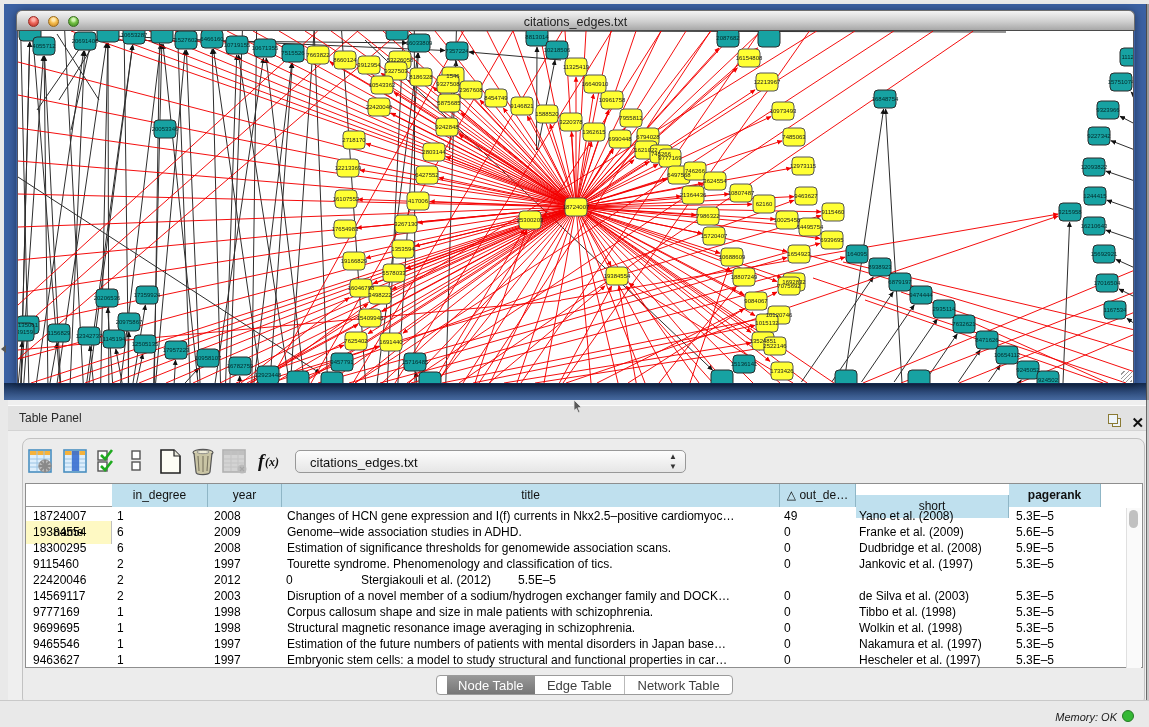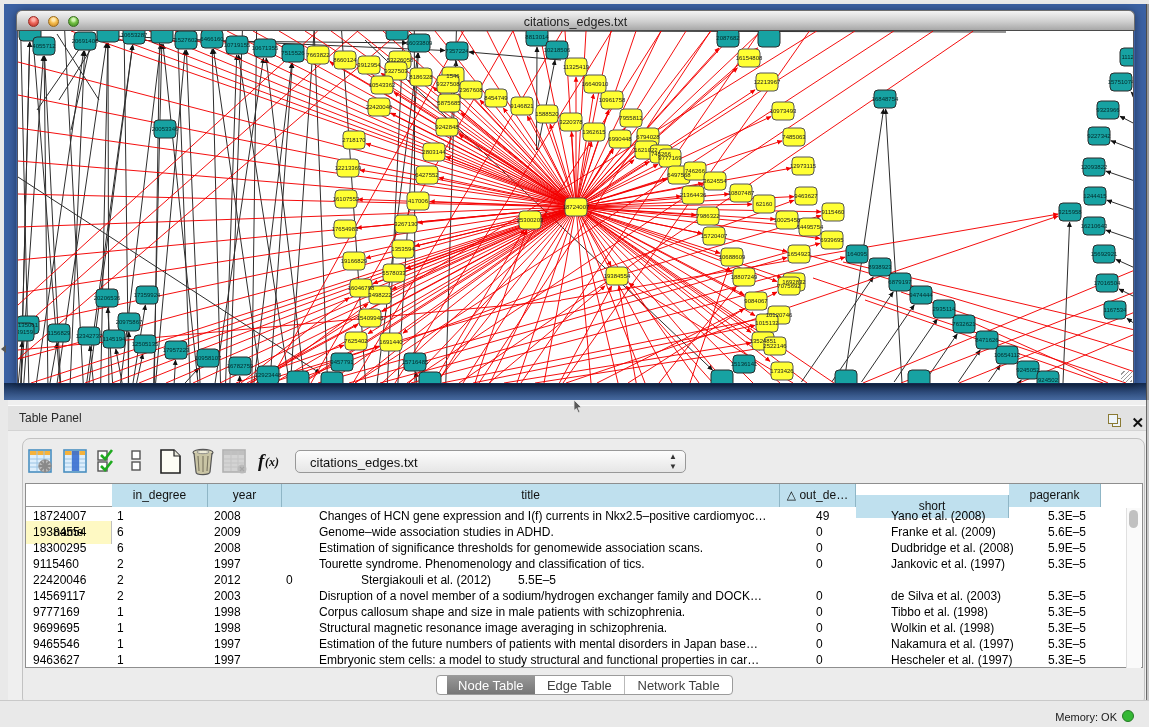--- a/index.html
+++ b/index.html
@@ -35,36 +35,36 @@
 #toolbox { position:absolute; left:14px; top:38px; width:1123px; height:268px; background:#ececec; border:1px solid #c2c2c2; border-radius:8px; }
 #combo { position:absolute; left:287px; top:50px; width:391px; height:23px; border:1px solid #989898; border-radius:5px;
    background:linear-gradient(#fcfcfc,#e6e6e6); }
 #combo .tx { position:absolute; left:14px; top:4px; font-size:13px; color:#111; }
 #combo .ar { position:absolute; right:8px; top:1px; font-size:8px; color:#333; line-height:10px; }
 #tablewrap { position:absolute; left:17px; top:83px; width:1118px; height:185px; background:#fff; border:1px solid #8e8e8e; }
 #thead { position:absolute; left:0; top:0; height:23px; width:1075px; display:flex; font-size:12px; color:#111; border-bottom:1px solid #9a9a9a; }
 #thead div { background:#bfe0ee; border-right:1px solid #8fb6c6; text-align:center; line-height:23px; height:23px; }
 #thead .h0 { width:86px; background:#fef9c3; border-right:1px solid #bfbfbf;margin-top:37px; }
 #thead .h1 { width:96px; } #thead .h2 { width:74px; } #thead .h3 { width:498px; }
-#thead .h4 { width:76px; } #thead .h5 { width:153px;margin-top:11px; } #thead .h6 { width:92px; }
+#thead .h4 { width:76px; } #thead .h5 { width:153px;margin-top:11px; } #thead .h6 { width:92px;font-weight:bold; }
 #tbody { position:absolute; left:0; top:24px; width:100%; font-size:12px; color:#000; }
 .tr { display:flex; height:16px; line-height:16px; white-space:nowrap; }
 .tr div { overflow:hidden; }
 .c0 { width:86px; padding-left:7px; } .c1 { width:96px; padding-left:5px; } .c2 { width:74px; padding-left:6px; }
-.c3 { width:498px; padding-left:5px;margin-left:32px; } .c4 { width:76px; padding-left:4px; } .c5 { width:153px; padding-left:3px; }
+.c3 { width:498px; padding-left:5px; } .c4 { width:76px; padding-left:4px; } .c5 { width:153px; padding-left:3px; }
 .c6 { width:92px; padding-left:7px; }
 #vscroll { position:absolute; right:1px; top:24px; width:15px; height:160px; background:#fafafa; border-left:1px solid #e0e0e0; }
 #vthumb { position:absolute; left:2px; top:2px; width:9px; height:18px; border-radius:5px; background:#c1c1c1; }
 
 #tabs { position:absolute; left:428px; top:275px; width:297px; height:20px; border:1px solid #9b9b9b; border-radius:4px; background:#fff; display:flex; font-size:13px; overflow:hidden; }
 #tabs div { text-align:center; line-height:19px; color:#404040; }
 #tabs .sel { background:linear-gradient(#989898,#767676); color:#fff;margin-left:10px; }
 #tabs .t1 { width:91px; } #tabs .t2 { width:94px; border-right:1px solid #b9b9b9; } #tabs .t3 { width:111px; }
 
-#status { position:absolute; left:0; top:700px; width:1149px; height:27px; background:#e9e9e9; border-top:1px solid #c9c9c9; }
+#status { position:absolute; left:0; top:700px; width:1149px; height:27px; background:#e9e9e9; border-top:1px solid #c9c9c9;font-style:italic; }
 #mem { position:absolute; right:32px; top:10px; font-size:11px; color:#1a1a1a; }
 #dot { position:absolute; right:15px; top:9px; width:12px; height:12px; border-radius:50%; background:#35b835; border:1px solid #267a26; }
 </style></head>
 <body>
 <div id="stage">
   <div id="netbg"></div>
   <div id="rightedge"></div>
   <div id="botstrip"></div>
   <div id="win">
     <div id="titlebar">

